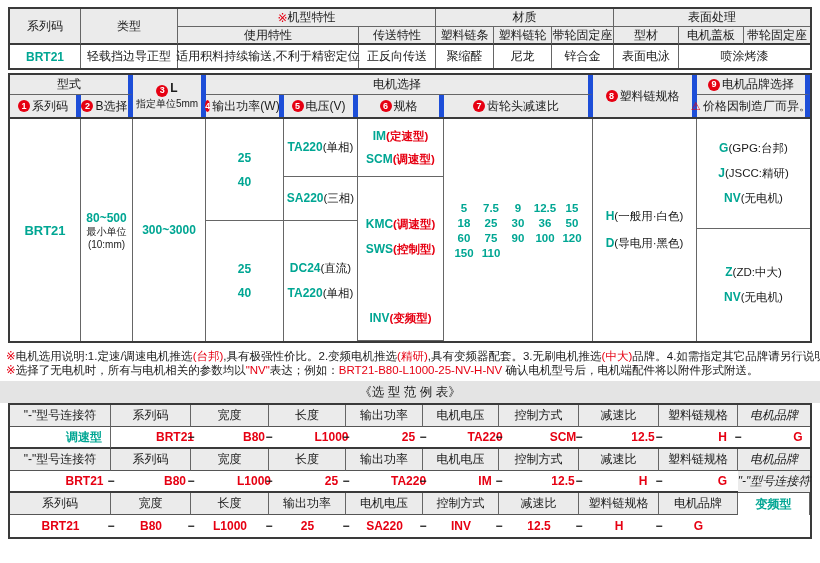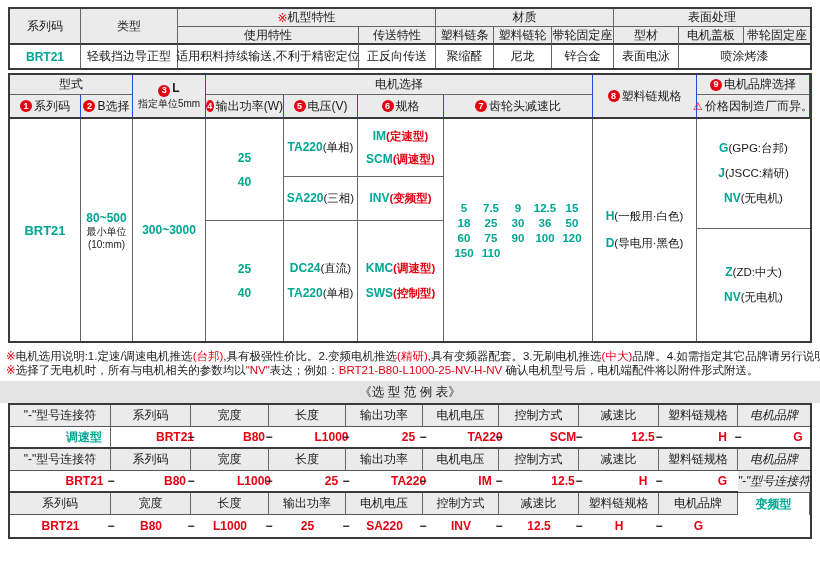--- a/index.html
+++ b/index.html
@@ -52,21 +52,21 @@
   
   .t2 { margin:3px 0 0 8px; width:804px; border:2px solid #3a3a3a; }
   .t2-head {
     display:grid;
     grid-template-columns:71px 52px 73px 78px 74px 86px 149px 104px 113px;
     grid-template-rows:20px 22px;
     background:#ebebeb; border-bottom:2px solid #3a3a3a;
   }
   .t2-head > div {
     display:flex; flex-direction:column; align-items:center; justify-content:center;
-    border-right:1px solid #1d4ed8; white-space:nowrap; font-size:12px;
+    border-right:5px solid #1d4ed8; white-space:nowrap; font-size:12px;
   }
   .t2-head .hrow { flex-direction:row; }
   .h-model{grid-column:1/3;grid-row:1;border-bottom:1px solid #666}
   .h-l{grid-column:3;grid-row:1/3;line-height:13px}
   .h-motor{grid-column:4/8;grid-row:1;border-bottom:1px solid #666}
   .h-chain{grid-column:8;grid-row:1/3}
   .h-brand{grid-column:9;grid-row:1;border-right:none;border-bottom:1px solid #666}
   .h-series{grid-column:1;grid-row:2}.h-b{grid-column:2;grid-row:2}
   .h-power{grid-column:4;grid-row:2}.h-volt{grid-column:5;grid-row:2}
   .h-spec{grid-column:6;grid-row:2}.h-ratio{grid-column:7;grid-row:2}
@@ -237,26 +237,26 @@
         <div class="cell hB gap10">
           <div class="vline"><span class="tl">DC24</span><span>(直流)</span></div>
           <div class="vline"><span class="tl">TA220</span><span>(单相)</span></div>
         </div>
       </div>
       <div class="col w6">
         <div class="cell hC cdiv gap8">
           <div class="vline"><span class="tl">IM</span><span class="rv">(定速型)</span></div>
           <div class="vline"><span class="tl">SCM</span><span class="rv">(调速型)</span></div>
         </div>
-        <div class="cell hD cdiv">
-          <div class="vline"><span class="tl">INV</span><span class="rv">(变频型)</span></div>
-        </div>
         <div class="cell hB gap10">
           <div class="vline"><span class="tl">KMC</span><span class="rv">(调速型)</span></div>
           <div class="vline"><span class="tl">SWS</span><span class="rv">(控制型)</span></div>
+        </div>
+        <div class="cell hD cdiv">
+          <div class="vline"><span class="tl">INV</span><span class="rv">(变频型)</span></div>
         </div>
       </div>
       <div class="col w7">
         <div class="cell">
           <div class="ratio-grid tl">
             <span>5</span>
               <span>7.5</span>
               <span>9</span>
               <span>12.5</span>
               <span>15</span>

